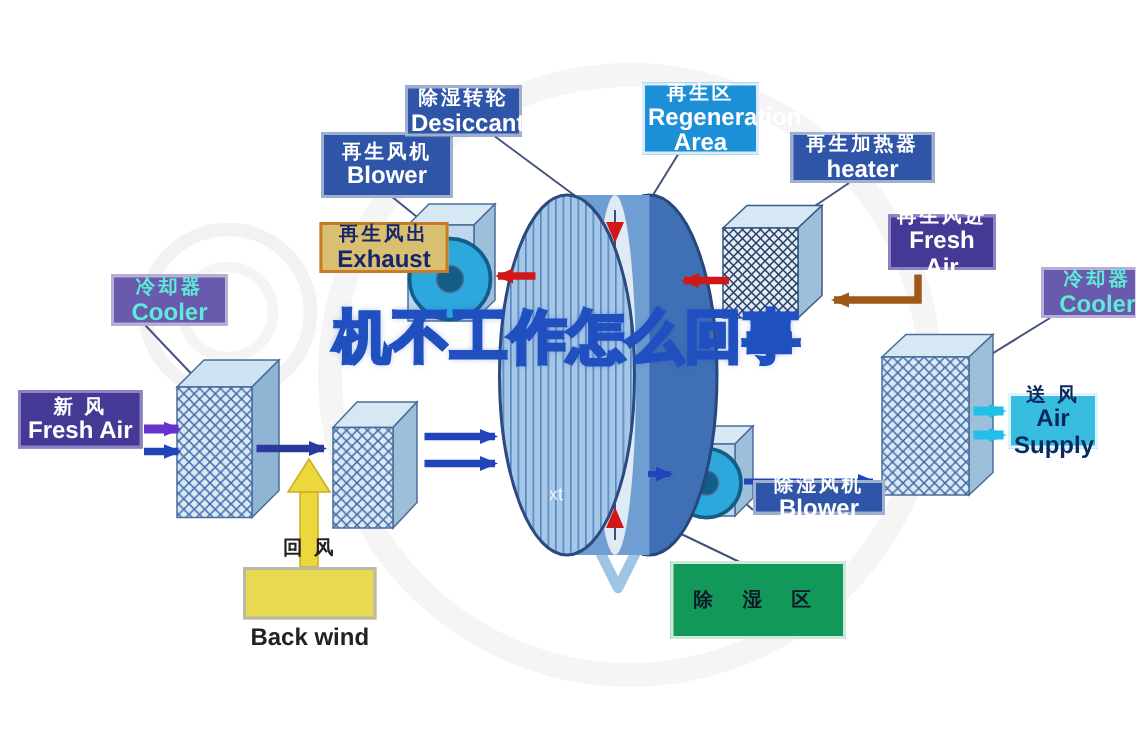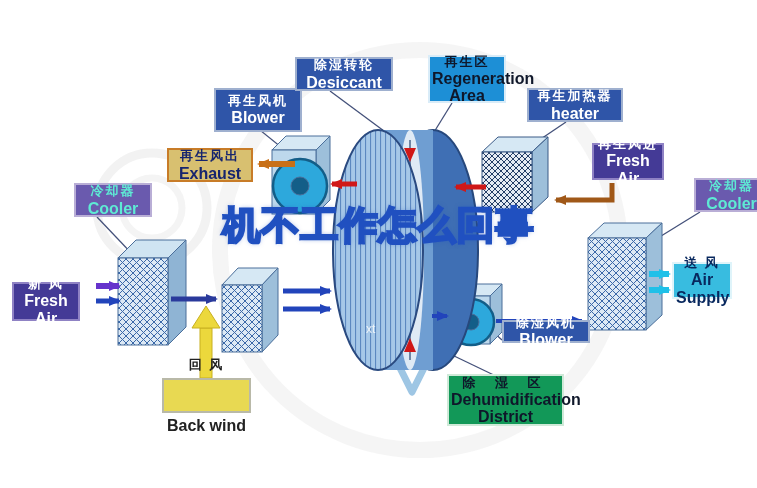--- a/index.html
+++ b/index.html
@@ -11,24 +11,24 @@
 
   .lbl {
     position:absolute; z-index:3; box-sizing:border-box;
     display:flex; flex-direction:column; justify-content:center;
     text-align:center; font-weight:bold; padding:1px 2px;
   }
   .lbl .zh { font-size:13px; letter-spacing:2px; line-height:1.25; }
   .lbl .en { font-size:16px; letter-spacing:0; line-height:1.08; }
 
   .lbl-blue    { background:#2f55a8; color:#ffffff; border:2px solid #9fb0cf; }
-  .lbl-bblue   { background:#1d8fd6; color:#0f172a; border:2px solid #d9ecf8; }
+  .lbl-bblue   { background:#1d8fd6; color:#ffffff; border:2px solid #d9ecf8; }
   .lbl-purple  { background:#6a5aae; color:#5eead4; border:2px solid #b9aed6;margin-left:18px; }
   .lbl-indigo  { background:#443a96; color:#ffffff; border:2px solid #8f82c4; }
-  .lbl-tan     { background:#d8c070; color:#16256e; border:2px solid #c87c28; }
+  .lbl-tan     { background:#d8c070; color:#16256e; border:2px solid #c87c28;margin-left:46px; }
   .lbl-yellow  { background:#e8d952; color:#222222; border:2px solid #b9b9a8;gap:44px; }
   .lbl-cyan    { background:#38bce0; color:#08285e; border:2px solid #dff4fa; }
   .lbl-green   { background:#129858; color:#0f172a; border:2px solid #cfe9d8; }
 
   .title-overlay {
     position:absolute; z-index:5; left:0; right:0; top:203px;
     text-align:center; font-weight:bold; font-size:38px; line-height:1.18;
     letter-spacing:1px; color:#ffffff;
     -webkit-text-stroke:2.5px #2050c0;
     text-shadow:0 0 5px rgba(32,80,192,0.55);
@@ -169,21 +169,21 @@
       <line x1="649" y1="274" x2="669" y2="274" stroke="#20c0e8" stroke-width="6" marker-end="url(#mCyan)"></line>
       <line x1="649" y1="290" x2="669" y2="290" stroke="#20c0e8" stroke-width="6" marker-end="url(#mCyan)"></line>
     </g>
   </svg>
 
   <div class="lbl lbl-blue" style="left:214px;top:88px;width:88px;height:44px">
     <div class="zh">再生风机</div>
     <div class="en">Blower</div>
   </div>
 
-  <div class="lbl lbl-blue" style="left:295px;top:57px;width:98px;height:34px">
+  <div class="lbl lbl-blue" style="left:270px;top:57px;width:78px;height:34px">
     <div class="zh">除湿转轮</div>
     <div class="en">Desiccant</div>
   </div>
 
   <div class="lbl lbl-bblue" style="left:428px;top:55px;width:78px;height:48px">
     <div class="zh">再生区</div>
     <div class="en">Regeneration Area</div>
   </div>
 
   <div class="lbl lbl-blue" style="left:527px;top:88px;width:96px;height:34px">
@@ -204,21 +204,21 @@
   <div class="lbl lbl-indigo" style="left:592px;top:143px;width:72px;height:37px">
     <div class="zh">再生风进</div>
     <div class="en">Fresh Air</div>
   </div>
 
   <div class="lbl lbl-purple" style="left:676px;top:178px;width:75px;height:34px">
     <div class="zh">冷却器</div>
     <div class="en">Cooler</div>
   </div>
 
-  <div class="lbl lbl-indigo" style="left:12px;top:282px;width:68px;height:39px">
+  <div class="lbl lbl-indigo" style="left:12px;top:260px;width:83px;height:39px">
     <div class="zh">新 风</div>
     <div class="en">Fresh Air</div>
   </div>
 
   <div class="lbl lbl-cyan" style="left:672px;top:262px;width:60px;height:37px">
     <div class="zh">送 风</div>
     <div class="en">Air Supply</div>
   </div>
 
   <div class="lbl lbl-yellow" style="left:162px;top:378px;width:89px;height:35px">
@@ -226,21 +226,20 @@
     <div class="en">Back wind</div>
   </div>
 
   <div class="lbl lbl-blue" style="left:502px;top:320px;width:88px;height:23px">
     <div class="zh">除湿风机</div>
     <div class="en">Blower</div>
   </div>
 
   <div class="lbl lbl-green" style="left:447px;top:374px;width:117px;height:52px">
     <div class="zh" style="letter-spacing:8px">除 湿 区</div>
-    <div class="en">Dehumidification District</div>
   </div>
 
   <div class="watermark-text">xt</div>
 
   <div class="title-overlay">
     <div>机不工作怎么回事</div>
   </div>
 
 </div>
 

